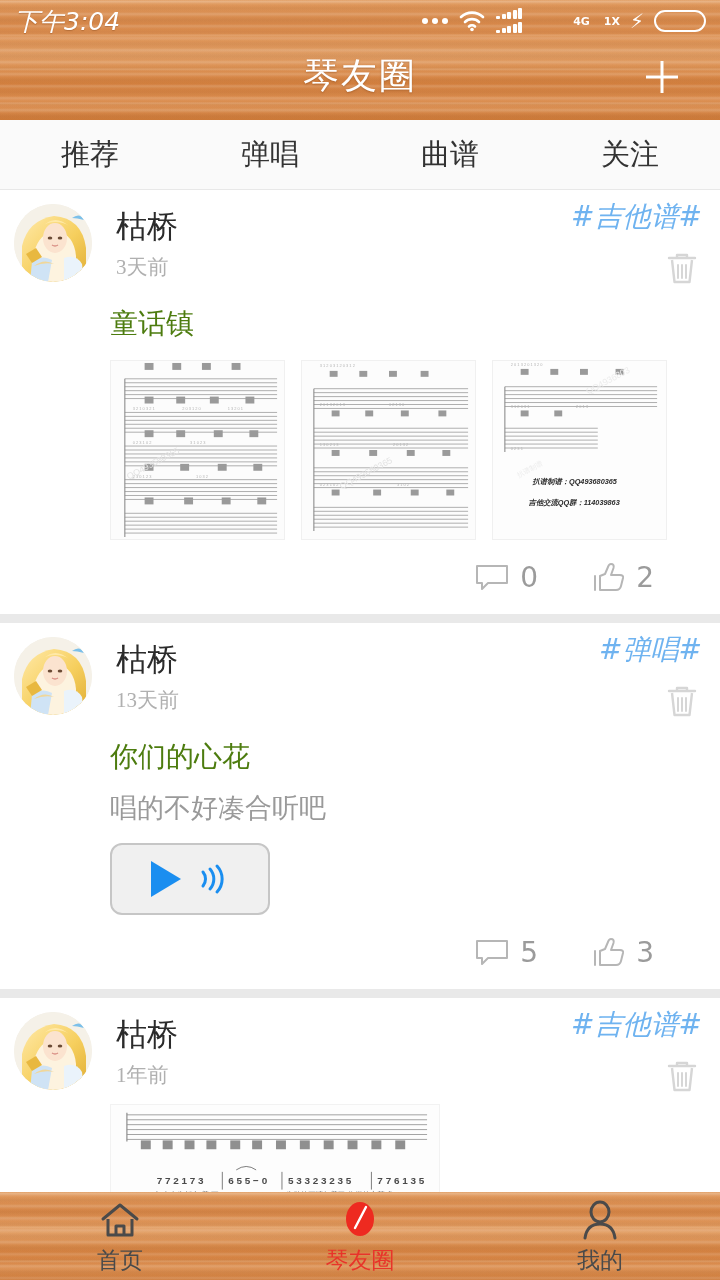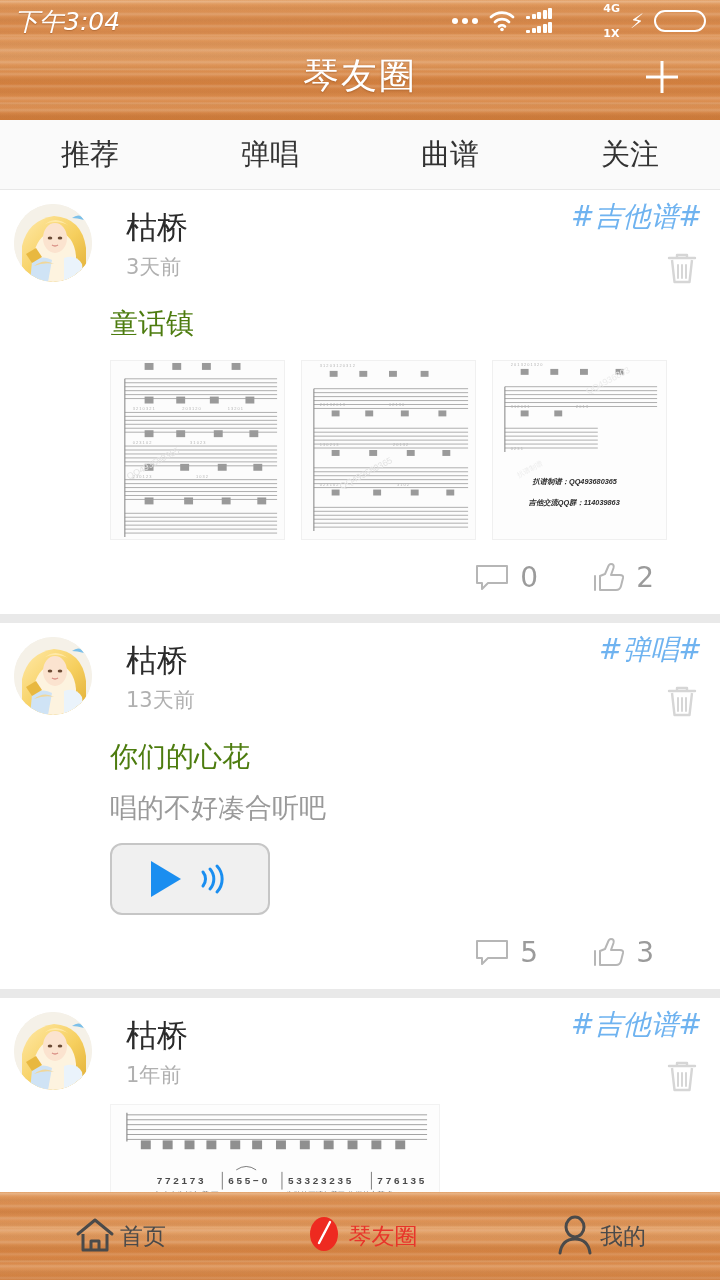--- a/index.html
+++ b/index.html
@@ -40,21 +40,21 @@
     font-style:italic;
   }
   #statusbar .right { margin-left:auto; display:flex; align-items:center; gap:10px; padding-right:14px; }
   .dots { display:flex; gap:4px; align-items:center; }
   .dots i { width:6px; height:6px; border-radius:50%; background:#fff; display:block; }
   .wifi { width:28px; height:22px; position:relative; }
   .signal-group { display:flex; align-items:center; gap:3px; }
   .bars { display:flex; flex-direction:column; gap:4px; }
   .barrow { display:flex; align-items:flex-end; gap:1.5px; height:10px; }
   .barrow b { display:block; width:4px; background:#fff; border-radius:1px; }
-  .nettxt { display:flex; flex-direction:column; color:#fff; font-size:11px; line-height:11px; gap:14px; font-weight:bold;margin-left:48px; }
+  .nettxt { display:flex; flex-direction:row; color:#fff; font-size:11px; line-height:11px; gap:14px; font-weight:bold;margin-left:48px; }
   .bolt { color:#fff; font-size:20px; line-height:20px; }
   .battery {
     width:52px; height:22px; border:2px solid #fff; border-radius:11px;
     padding:2px; position:relative;
   }
   .battery .fill { width:100%; height:100%; background:#2ec81e; border-radius:8px; }
 
   
   #navbar {
     position:absolute; left:0; top:0; width:720px; height:120px; z-index:4;
@@ -90,21 +90,21 @@
     position:absolute; left:0; top:190px; width:720px; height:1002px;
     overflow:hidden; background:#fff;
   }
   .post { background:#fff; border-bottom:9px solid #e9e9e9; padding:0 0 0 0; position:relative; }
   .post-head { display:flex; padding:14px 20px 0 14px; position:relative; }
   .avatar {
     width:78px; height:78px; border-radius:50%; flex:0 0 78px; overflow:hidden;
     background:#f3efe7; position:relative;
   }
   .avatar svg { display:block; width:100%; height:100%; }
-  .who { margin-left:34px; padding-top:4px; }
+  .who { margin-left:24px; padding-top:4px;font-family:Liberation Serif, serif; }
   .who .name { font-size:31px; color:#2b2b2b; line-height:38px; }
   .who .time { font-size:21px; color:#b0b0b0; margin-top:9px; line-height:24px; }
   .corner { position:absolute; right:18px; top:10px; text-align:right; }
   .corner .tag { font-size:28px; color:#6fb3f0; line-height:34px; white-space:nowrap;font-style:italic; }
   .trash { margin-top:14px; display:flex; justify-content:flex-end; }
 
   .post-title { font-size:28px; color:#4d7c0f; padding:22px 20px 0 110px; line-height:40px; }
   .post-sub { font-size:27px; color:#9a9a9a; padding:14px 20px 0 110px; line-height:34px; }
 
   
@@ -137,21 +137,21 @@
   
   .wide-sheet { padding:14px 0 0 110px; }
   .wide-sheet .box { width:330px; height:120px; background:#fdfdfd; border:1px solid #f2f2f2; overflow:hidden; }
   .wide-sheet svg { display:block; width:100%; height:100%; }
 
   
   #bottomnav {
     position:absolute; left:0; bottom:0; width:720px; height:88px;
     display:flex; align-items:center; z-index:6;
   }
-  .bnav { flex:1; display:flex; align-items:center; justify-content:center; gap:4px; }
+  .bnav { flex:1; display:flex; flex-direction:column; align-items:center; justify-content:center; gap:4px; }
   .bnav .blabel { font-size:23px; color:#4a4a4a; line-height:26px; }
   .bnav.active .blabel { color:#e8342a; }
   .bicon { height:44px; display:flex; align-items:center; justify-content:center; }
 </style>
 </head>
 <body>
 
 <div id="app">
 
   <div id="navbar" class="wood">

